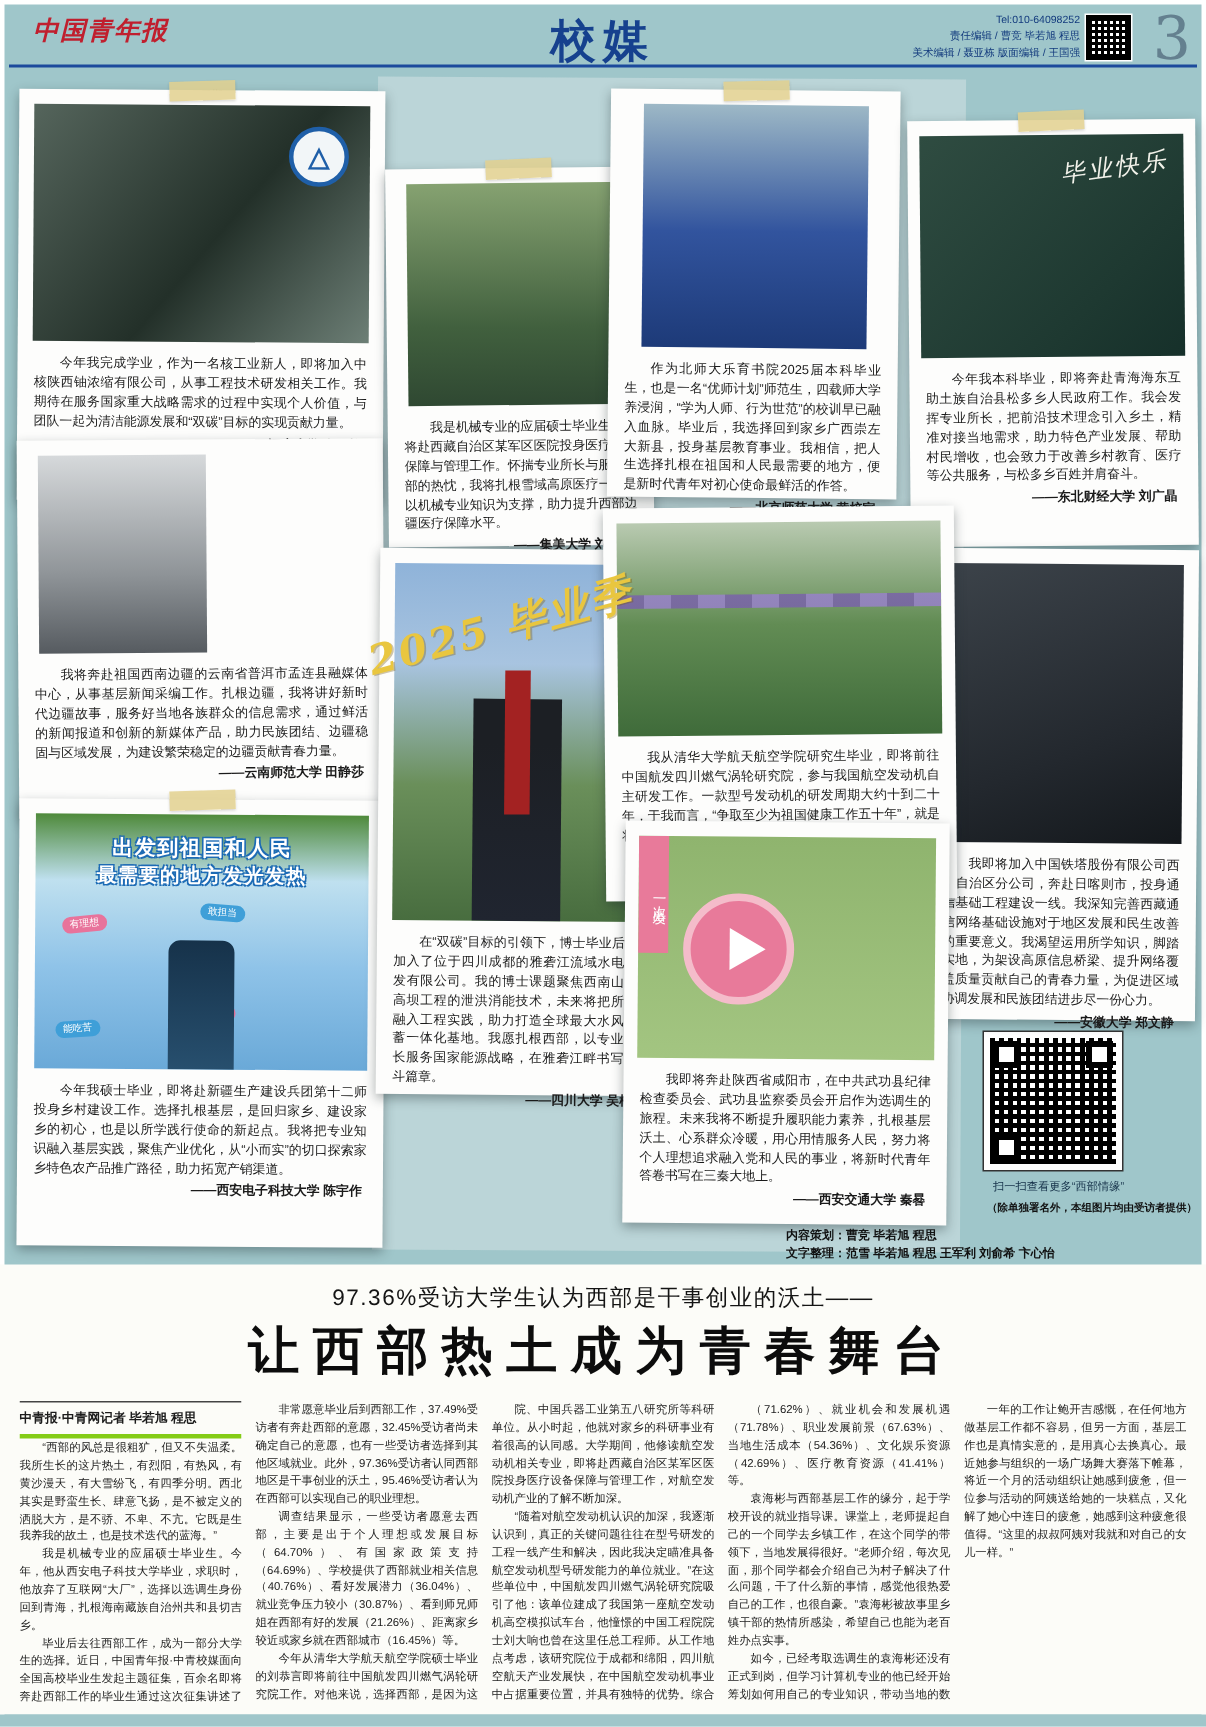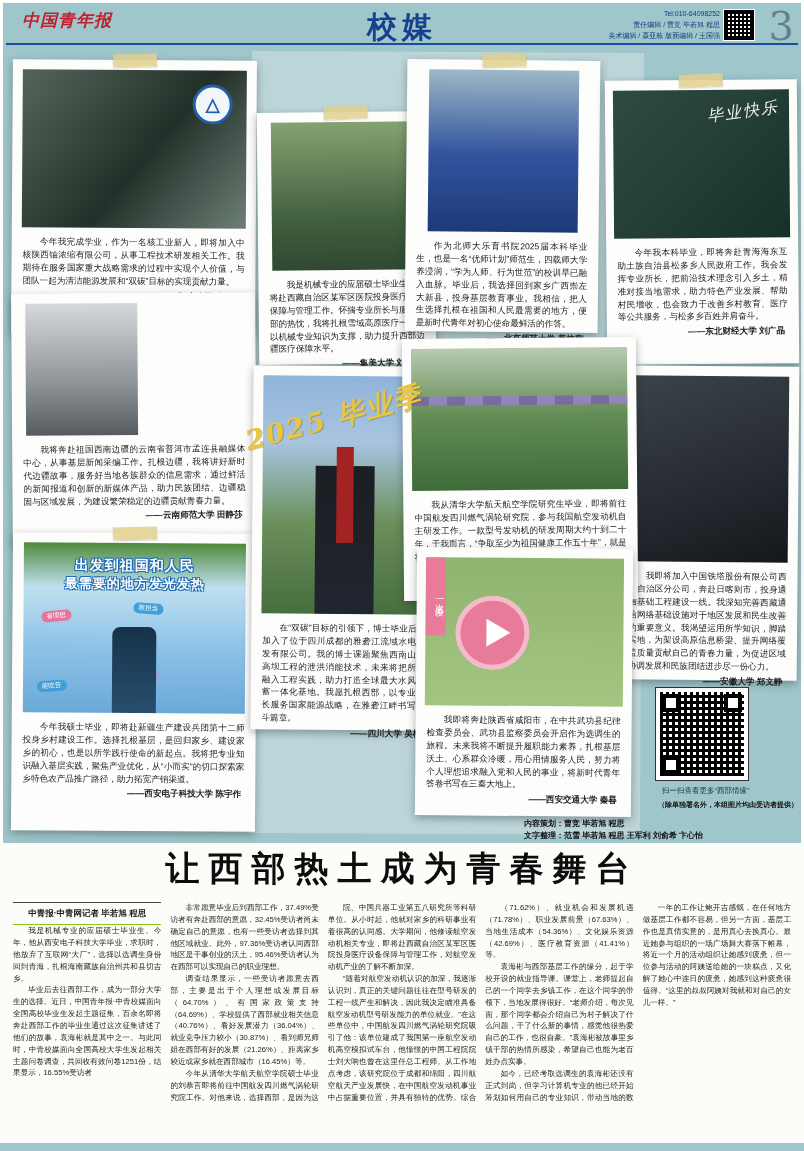--- a/index.html
+++ b/index.html
@@ -139,22 +139,22 @@
   .article { position:absolute; left:0; right:0; top:843px; bottom:8px; background:#fcfcf8; }
   .kicker { text-align:center; font-size:15px; color:#141414; margin-top:13px; letter-spacing:1px; }
   .headline {
     text-align:center; font-family:"DejaVu Serif", serif; font-weight:bold;
     font-size:34px; color:#0c0c0c; letter-spacing:9px; margin-top:3px;
   }
   .columns { display:flex; gap:9px; padding:10px 13px 0; height:212px; overflow:hidden; }
   .col { flex:1 1 0; font-size:7.6px; line-height:1.56; text-align:justify; color:#1c1c1c; overflow:hidden; }
   .col p { text-indent:2em; margin:0; }
   .byline {
-    border-top:1px solid #444; border-bottom:1px solid #84cc16;
-    text-align:center; font-size:8.5px; font-weight:bold; padding:4px 0; margin-bottom:5px;
+    border-top:1px solid #444; border-bottom:3px solid #84cc16;
+    font-size:8.5px; font-weight:bold; padding:4px 0; margin-bottom:5px;
     text-indent:0 !important;
   }
   .bottom-strip { position:absolute; left:0; right:0; bottom:0; height:8px; background:#9fc6ca; }
 </style>
 </head>
 <body>
 
 <div class="page-bg"></div>
 
 <div class="header">
@@ -270,25 +270,26 @@
 </div>
 
 <div class="photo-note">（除单独署名外，本组图片均由受访者提供）</div>
 <div class="credits">
     <p>内容策划：曹竞 毕若旭 程思</p>
     <p>文字整理：范雪 毕若旭 程思 王军利 刘俞希 卞心怡</p>
     <p>何烨 黄晓颖 张玮琪</p>
   </div>
 
 <div class="article">
+  <div class="kicker">97.36%受访大学生认为西部是干事创业的沃土——</div>
   <div class="headline">让西部热土成为青春舞台</div>
   <div class="columns">
     <div class="col">
       <p class="byline">中青报·中青网记者 毕若旭 程思</p>
-      <span><p>我是机械专业的应届硕士毕业生。今年，他从西安电子科技大学毕业，求职时，他放弃了互联网“大厂”，选择以选调生身份回到青海，扎根海南藏族自治州共和县切吉乡。</p><p>毕业后去往西部工作，成为一部分大学生的选择。近日，中国青年报·中青校媒面向全国高校毕业生发起主题征集，百余名即将奔赴西部工作的毕业生通过这次征集讲述了他们的故事，袁海彬就是其中之一。与此同时，中青校媒面向全国高校大学生发起相关主题问卷调查，共回收有效问卷1251份，结果显示，16.55%受访者</p></span>
+      <span><p>“西部的风总是很粗犷，但又不失温柔。我所生长的这片热土，有烈阳，有热风，有黄沙漫天，有大雪纷飞，有四季分明。西北其实是野蛮生长、肆意飞扬，是不被定义的洒脱大方，是不骄、不卑、不亢。它既是生我养我的故土，也是技术迭代的蓝海。”</p><p>我是机械专业的应届硕士毕业生。今年，他从西安电子科技大学毕业，求职时，他放弃了互联网“大厂”，选择以选调生身份回到青海，扎根海南藏族自治州共和县切吉乡。</p><p>毕业后去往西部工作，成为一部分大学生的选择。近日，中国青年报·中青校媒面向全国高校毕业生发起主题征集，百余名即将奔赴西部工作的毕业生通过这次征集讲述了他们的故事，袁海彬就是其中之一。与此同时，中青校媒面向全国高校大学生发起相关主题问卷调查，共回收有效问卷1251份，结果显示，16.55%受访者</p></span>
     </div>
     <div class="col">
       <span><p>非常愿意毕业后到西部工作，37.49%受访者有奔赴西部的意愿，32.45%受访者尚未确定自己的意愿，也有一些受访者选择到其他区域就业。此外，97.36%受访者认同西部地区是干事创业的沃土，95.46%受访者认为在西部可以实现自己的职业理想。</p><p>调查结果显示，一些受访者愿意去西部，主要是出于个人理想或发展目标（64.70%）、有国家政策支持（64.69%）、学校提供了西部就业相关信息（40.76%）、看好发展潜力（36.04%）、就业竞争压力较小（30.87%）、看到师兄师姐在西部有好的发展（21.26%）、距离家乡较近或家乡就在西部城市（16.45%）等。</p><p>今年从清华大学航天航空学院硕士毕业的刘恭言即将前往中国航发四川燃气涡轮研究院工作。对他来说，选择西部，是因为这里既有让他发挥专业才能的机会，又能托举他的空天报国理想。</p></span>
     </div>
     <div class="col">
       <span><p>院、中国兵器工业第五八研究所等科研单位。从小时起，他就对家乡的科研事业有着很高的认同感。大学期间，他修读航空发动机相关专业，即将赴西藏自治区某军区医院投身医疗设备保障与管理工作，对航空发动机产业的了解不断加深。</p><p>“随着对航空发动机认识的加深，我逐渐认识到，真正的关键问题往往在型号研发的工程一线产生和解决，因此我决定瞄准具备航空发动机型号研发能力的单位就业。”在这些单位中，中国航发四川燃气涡轮研究院吸引了他：该单位建成了我国第一座航空发动机高空模拟试车台，他憧憬的中国工程院院士刘大响也曾在这里任总工程师。从工作地点考虑，该研究院位于成都和绵阳，四川航空航天产业发展快，在中国航空发动机事业中占据重要位置，并具有独特的优势。综合考虑，刘恭言最终选择了这家研究院。</p></span>
     </div>
     <div class="col">
       <span><p>（71.62%）、就业机会和发展机遇（71.78%）、职业发展前景（67.63%）、当地生活成本（54.36%）、文化娱乐资源（42.69%）、医疗教育资源（41.41%）等。</p><p>袁海彬与西部基层工作的缘分，起于学校开设的就业指导课。课堂上，老师提起自己的一个同学去乡镇工作，在这个同学的带领下，当地发展得很好。“老师介绍，每次见面，那个同学都会介绍自己为村子解决了什么问题，干了什么新的事情，感觉他很热爱自己的工作，也很自豪。”袁海彬被故事里乡镇干部的热情所感染，希望自己也能为老百姓办点实事。</p><p>如今，已经考取选调生的袁海彬还没有正式到岗，但学习计算机专业的他已经开始筹划如何用自己的专业知识，带动当地的数字化建设。他在网上查询信息，发现当地5G配套比较完善，但是实际应用率有待提高，希望通过数字基础和应用生态系统的建设做实实在在的事，帮助当地解决农牧业数字化问题，探索生态畜牧业与特色产业融合发展的路径。</p></span>
     </div>

